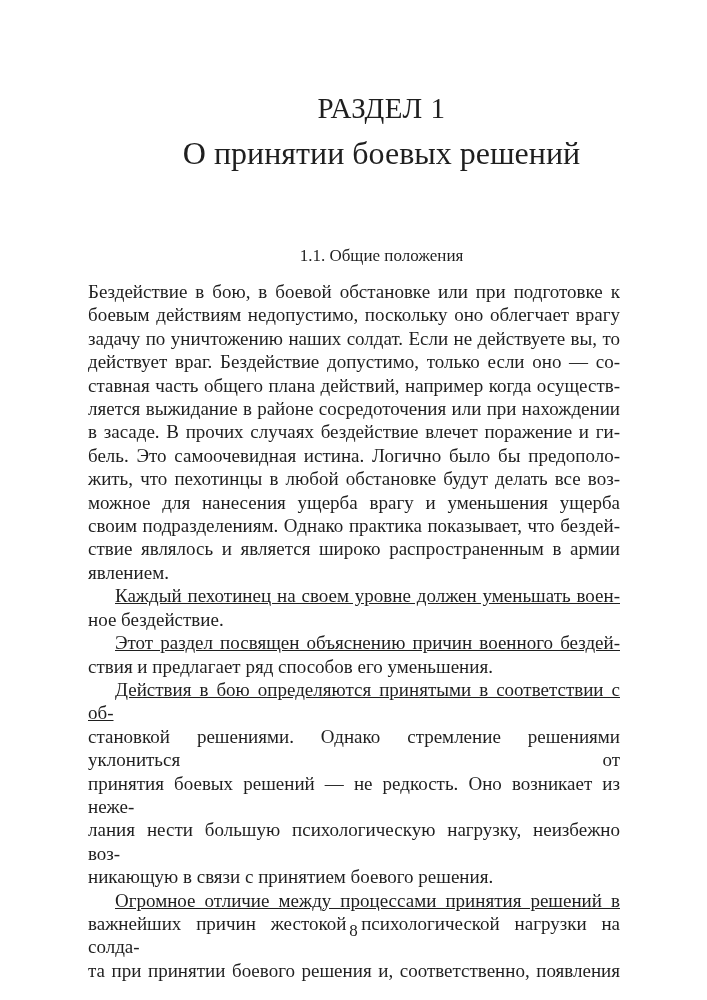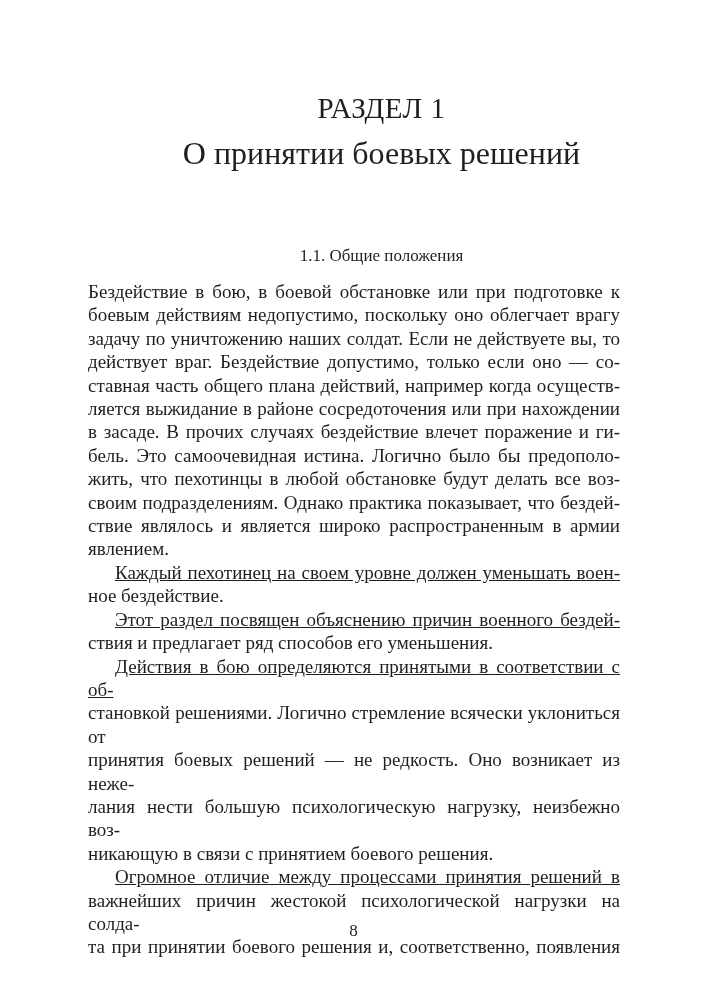--- a/index.html
+++ b/index.html
@@ -86,35 +86,36 @@
       <div class="para">
         <div class="line">Бездействие в бою, в боевой обстановке или при подготовке к</div>
         <div class="line">боевым действиям недопустимо, поскольку оно облегчает врагу</div>
         <div class="line">задачу по уничтожению наших солдат. Если не действуете вы, то</div>
         <div class="line">действует враг. Бездействие допустимо, только если оно — со-</div>
         <div class="line">ставная часть общего плана действий, например когда осуществ-</div>
         <div class="line">ляется выжидание в районе сосредоточения или при нахождении</div>
         <div class="line">в засаде. В прочих случаях бездействие влечет поражение и ги-</div>
         <div class="line">бель. Это самоочевидная истина. Логично было бы предополо-</div>
         <div class="line">жить, что пехотинцы в любой обстановке будут делать все воз-</div>
+        <div class="line">можное для нанесения ущерба врагу и уменьшения ущерба</div>
         <div class="line">своим подразделениям. Однако практика показывает, что бездей-</div>
         <div class="line">ствие являлось и является широко распространенным в армии</div>
         <div class="line last">явлением.</div>
       </div>
       <div class="para">
         <div class="line indent">Каждый пехотинец на своем уровне должен уменьшать воен-</div>
         <div class="line last">ное бездействие.</div>
       </div>
       <div class="para">
         <div class="line indent">Этот раздел посвящен объяснению причин военного бездей-</div>
         <div class="line last">ствия и предлагает ряд способов его уменьшения.</div>
       </div>
       <div class="para">
         <div class="line indent">Действия в бою определяются принятыми в соответствии с об-</div>
-        <div class="line">становкой решениями. Логично стремление всячески уклониться от</div>
+        <div class="line">становкой решениями. Однако стремление решениями уклониться от</div>
         <div class="line">принятия боевых решений — не редкость. Оно возникает из неже-</div>
         <div class="line">лания нести большую психологическую нагрузку, неизбежно воз-</div>
         <div class="line last">никающую в связи с принятием боевого решения.</div>
       </div>
       <div class="para">
         <div class="line indent">Огромное отличие между процессами принятия решений в</div>
         <div class="line">важнейших причин жестокой психологической нагрузки на солда-</div>
         <div class="line">та при принятии боевого решения и, соответственно, появления</div>
       </div>
     </div>

